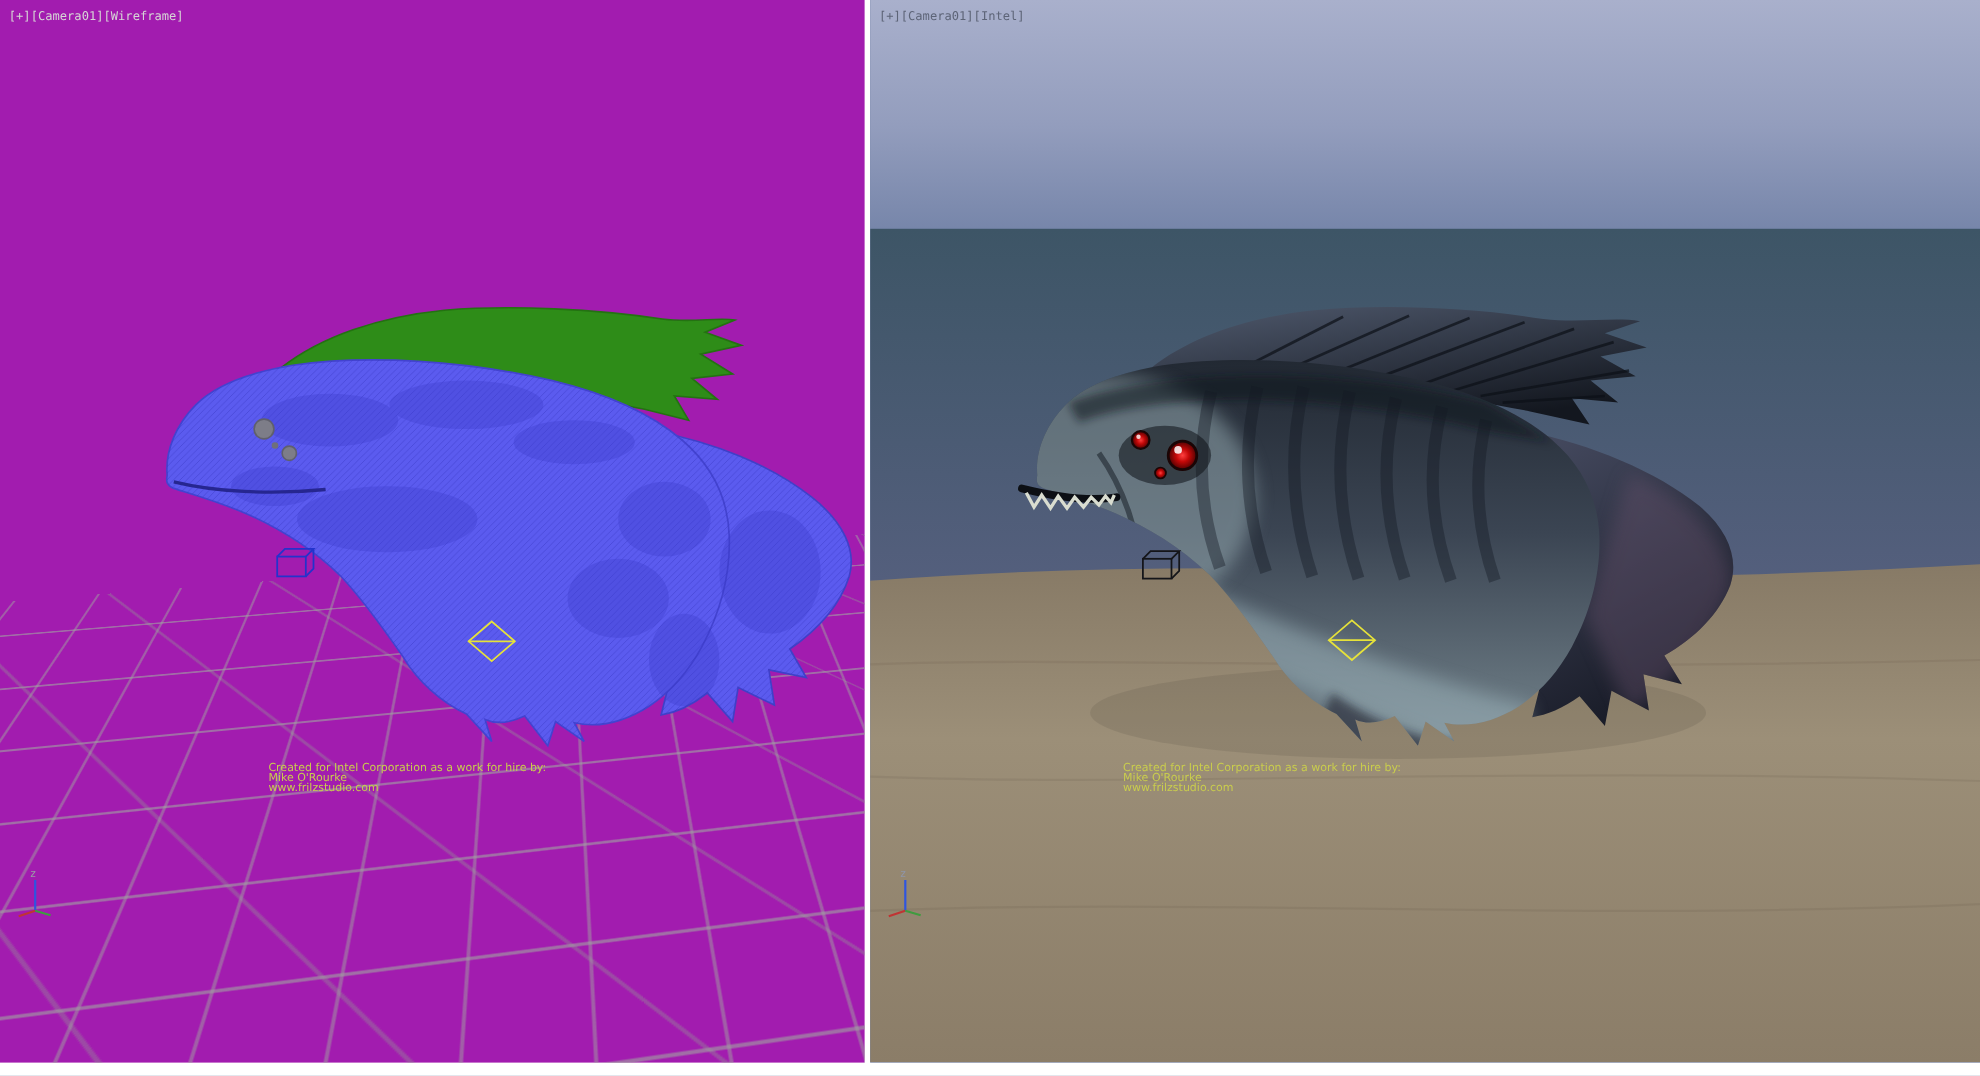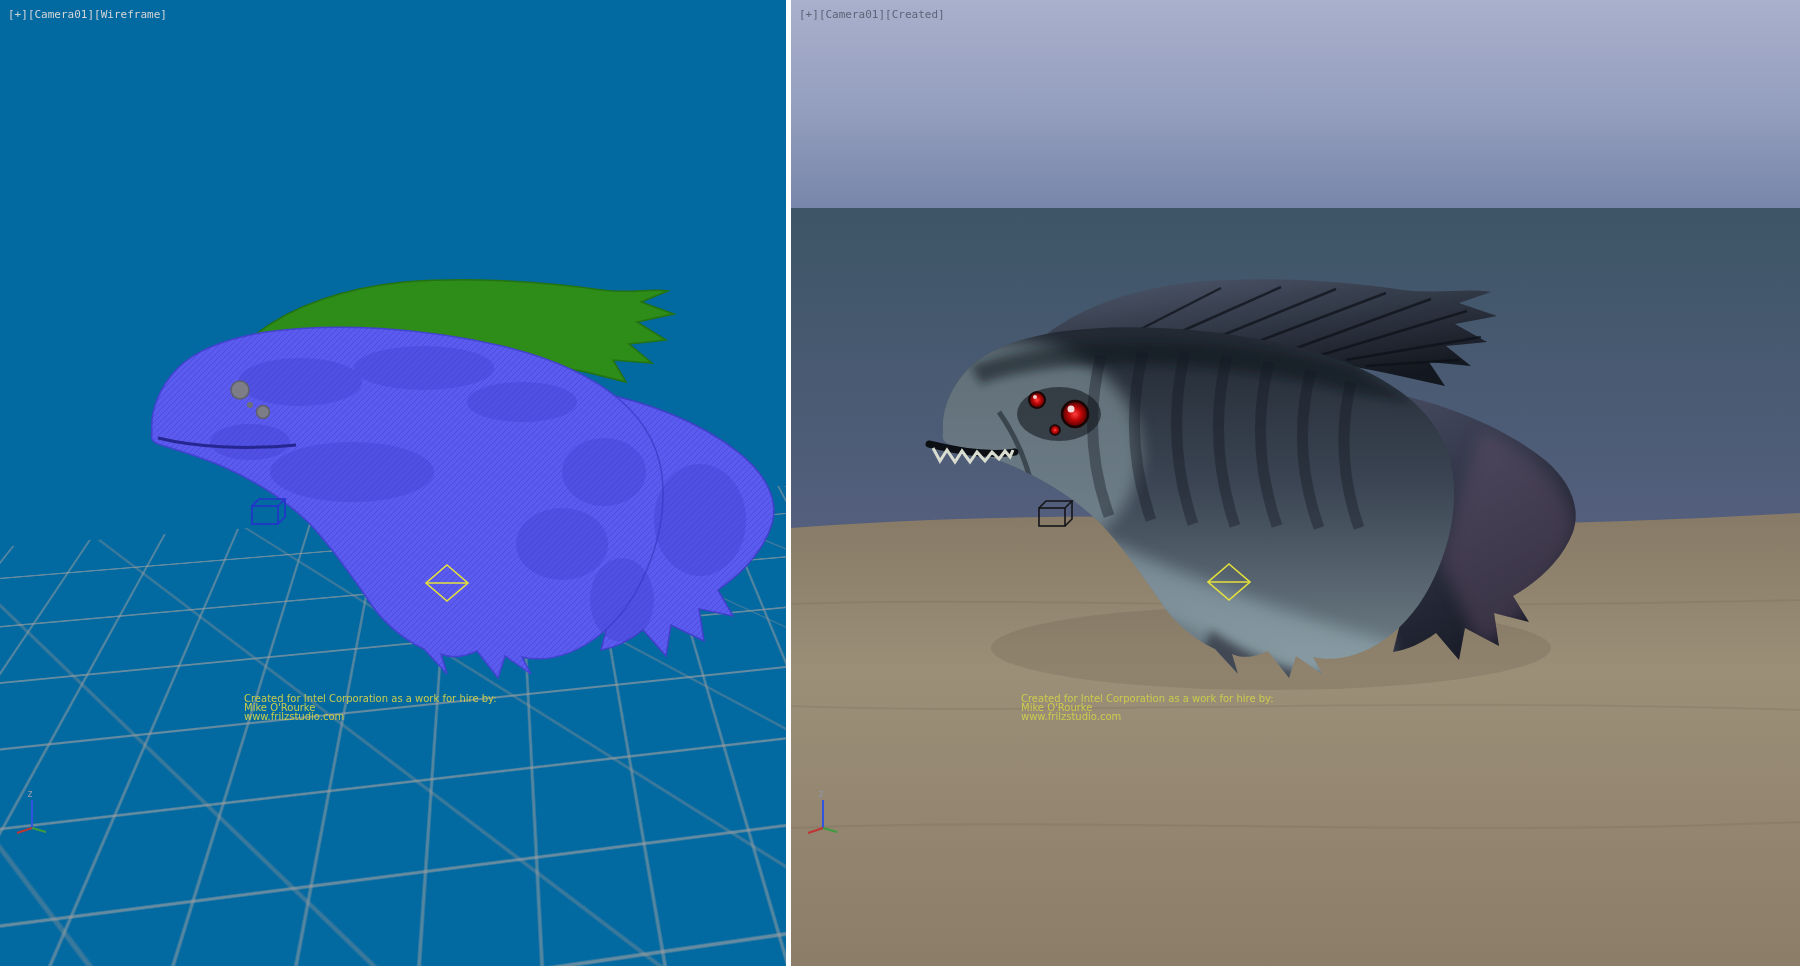--- a/index.html
+++ b/index.html
@@ -1,19 +1,19 @@
 <!DOCTYPE html>
 <html><head>
 <meta charset="utf-8">
 <style>
   *{margin:0;padding:0;box-sizing:border-box}
   html,body{overflow:hidden}
   body{width:1800px;height:978px;background:#ffffff;font-family:"DejaVu Sans",sans-serif;position:relative}
   .viewport{position:absolute;top:0;height:966px;overflow:hidden}
-  #vp-left{left:0;width:786px;background:#0369a1}
+  #vp-left{left:0;width:786px;background:#a21caf}
   #vp-right{left:791px;width:1009px;background:#6f7ea3}
   .vp-label{position:absolute;top:8px;left:8px;z-index:6;font-family:"DejaVu Sans Mono","Liberation Mono",monospace;font-size:11px;user-select:none}
   #vp-left .vp-label{color:#d6d6d6}
   #vp-right .vp-label{color:#5d6477}
   .vp-label span{cursor:pointer}
   .credit{position:absolute;z-index:5;font-size:10px;line-height:9px;color:#c9cd4d;font-family:"DejaVu Sans",sans-serif}
   #vp-left .credit{left:244px;top:694px}
   #vp-right .credit{left:230px;top:694px}
   .scene{position:absolute;left:0;top:0;z-index:2}
   .axis{position:absolute;left:10px;top:786px;z-index:6}
@@ -215,21 +215,21 @@
       <path d="M248 508 L255 501 L281 501 L274 508 M281 501 L281 519 L274 526"></path>
     </g>
 
     <g fill="none" stroke-width="1.6" stroke="#e6e23a">
       <path d="M438 564 L459 582 L438 600 L417 582 Z"></path>
       <line x1="417" y1="582" x2="459" y2="582"></line>
     </g>
   </svg>
 
   <div class="vp-label">
-    <span>[+]</span><span>[Camera01]</span><span>[Created]</span>
+    <span>[+]</span><span>[Camera01]</span><span>[Intel]</span>
   </div>
 
   <div class="credit">
     <div>Created for Intel Corporation as a work for hire by:</div>
     <div>Mike O'Rourke</div>
     <div>www.frilzstudio.com</div>
   </div>
 
   <svg class="axis" width="44" height="50">
     <text x="17" y="11" font-size="10" fill="#8f95a8" font-family="DejaVu Sans Mono, monospace">z</text>

